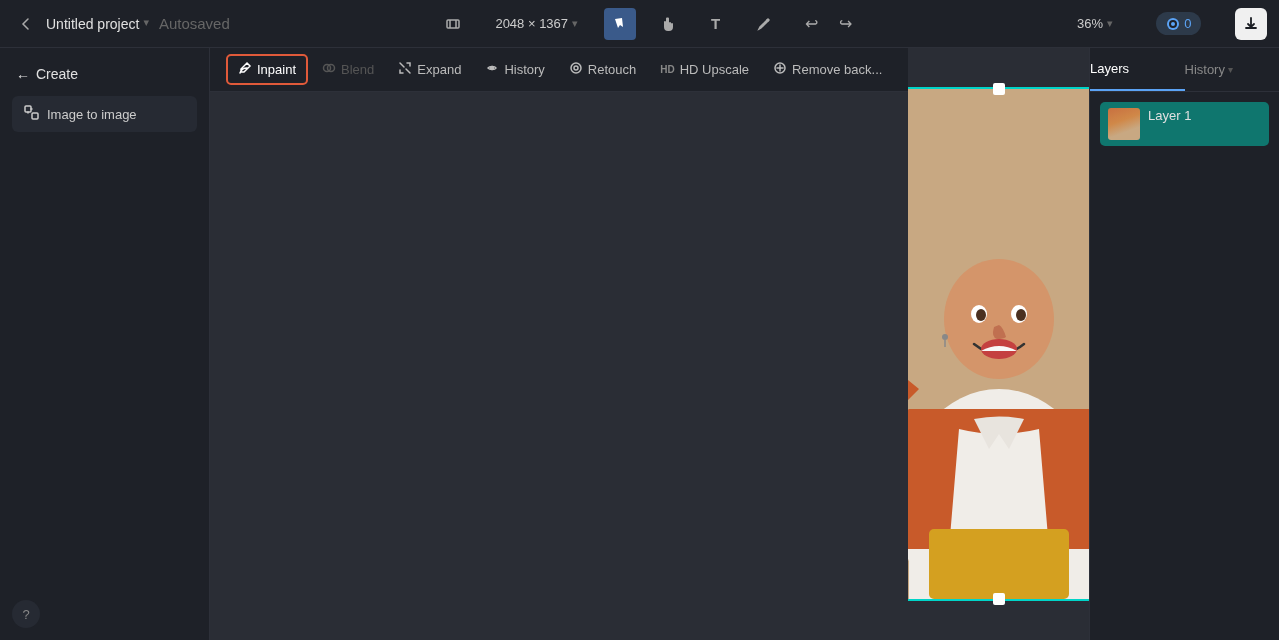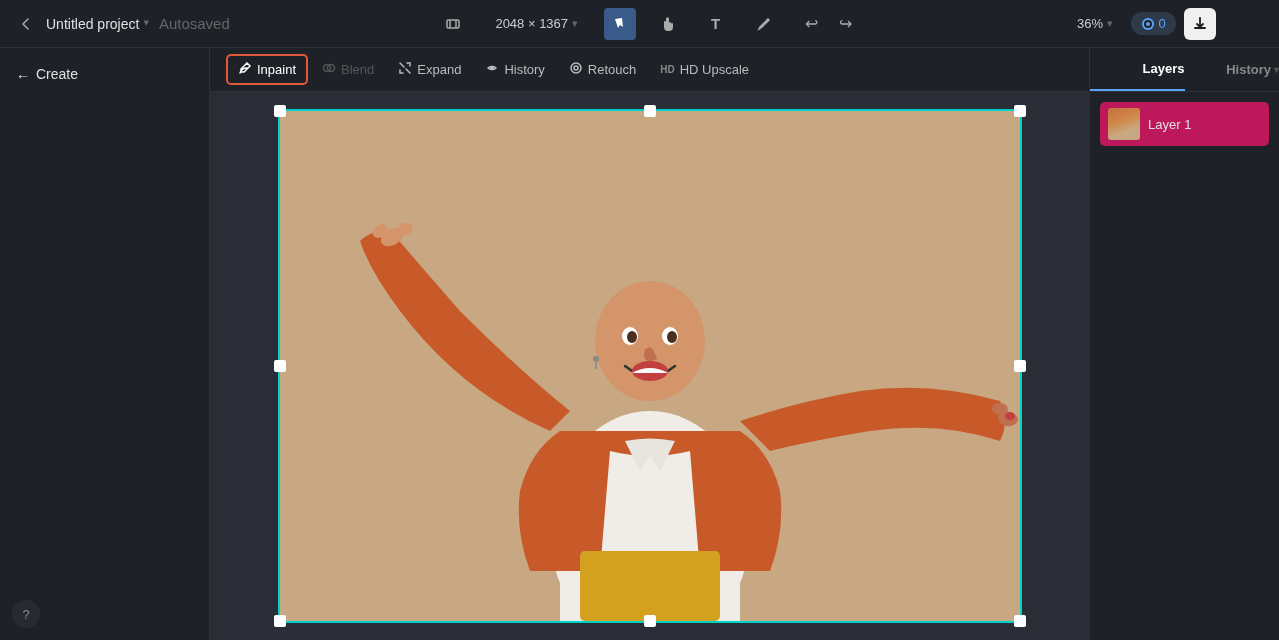--- a/index.html
+++ b/index.html
@@ -78,21 +78,21 @@
       color: #fff;
     }
     .undo-redo {
       display: flex; gap: 2px;
     }
     .topbar-right {
       display: flex;
       align-items: center;
       gap: 8px;
       min-width: 200px;
-      justify-content: flex-start;
+      justify-content: space-between;
     }
     .zoom-btn {
       display: flex; align-items: center; gap: 4px;
       padding: 4px 10px;
       border-radius: 4px;
       cursor: pointer;
       color: #ccc;
       font-size: 13px;
     }
     .credits-btn {
@@ -160,21 +160,21 @@
       display: flex; align-items: center; justify-content: center;
       cursor: pointer;
       color: #888;
       font-size: 13px;
     }
 
     
     .canvas-area {
       flex: 1;
       display: flex;
-      flex-direction: column;
+      flex-direction: row;
       overflow: hidden;
       background: #2a2d35;
     }
 
     
     .toolbar {
       height: 44px;
       background: #1e2128;
       border-bottom: 1px solid #2d3039;
       display: flex;
@@ -249,44 +249,42 @@
     }
     .panel-tabs {
       display: flex;
       border-bottom: 1px solid #2d3039;
       height: 44px;
     }
     .panel-tab {
       flex: 1;
       display: flex;
       align-items: center;
-      justify-content: flex-end;
+      justify-content: flex-start;
       font-size: 13px;
       cursor: pointer;
       color: #888;
-      font-weight: bold;
     }
     .panel-tab.active {
       color: #fff;
       border-bottom: 2px solid #5ba3f5;
     }
     .history-tab {
       display: flex; align-items: center; gap: 3px;
     }
     .panel-content {
       padding: 10px;
       flex: 1;
     }
     .layer-item {
       display: flex;
-      align-items: center;
       gap: 8px;
       padding: 6px 8px;
       border-radius: 5px;
-      background: #be185d;
+      background: #0f766e;
       cursor: pointer;
     }
     .layer-thumb {
       width: 32px; height: 32px;
       border-radius: 3px;
       background: linear-gradient(135deg, #c8703a 40%, #c8a882 100%);
       flex-shrink: 0;
       overflow: hidden;
     }
     .layer-thumb-inner {
@@ -382,20 +380,30 @@
 <div class="main">
 
   <div class="sidebar">
     <div class="sidebar-header">
       <span>←</span>
       <span>Create</span>
     </div>
 
 
 
+    <div class="sidebar-btn">
+      <span class="sidebar-icon">
+        <svg width="15" height="15" viewBox="0 0 15 15" fill="none" stroke="currentColor" stroke-width="1.5">
+          <rect x="1" y="1" width="6" height="6" rx="1"></rect>
+          <rect x="8" y="8" width="6" height="6" rx="1"></rect>
+          <path d="M7 4h1M4 7v1" stroke-linecap="round"></path>
+        </svg>
+      </span>
+      <span>Image to image</span>
+    </div>
 
     <div style="flex:1;"></div>
     <div class="help-btn">
       <span>?</span>
     </div>
   </div>
 
   <div class="canvas-area">
 
     <div class="toolbar">
@@ -445,20 +453,29 @@
             </svg>
         </span>
         <span>Retouch</span>
       </div>
 
       <div class="toolbar-item">
         <span style="font-size:10px;font-weight:700;color:#888;">HD</span>
         <span>HD Upscale</span>
       </div>
 
+      <div class="toolbar-item">
+        <span>
+          <svg width="14" height="14" viewBox="0 0 14 14" fill="none" stroke="currentColor" stroke-width="1.5">
+              <circle cx="7" cy="7" r="5"></circle>
+              <path d="M4 7h6M7 4v6" stroke-linecap="round"></path>
+            </svg>
+        </span>
+        <span>Remove back...</span>
+      </div>
     </div>
 
     <div class="canvas-viewport">
       <div class="canvas-image-container">
 
         <div class="handle tl"></div>
         <div class="handle tc"></div>
         <div class="handle tr"></div>
         <div class="handle ml"></div>
         <div class="handle mr"></div>

